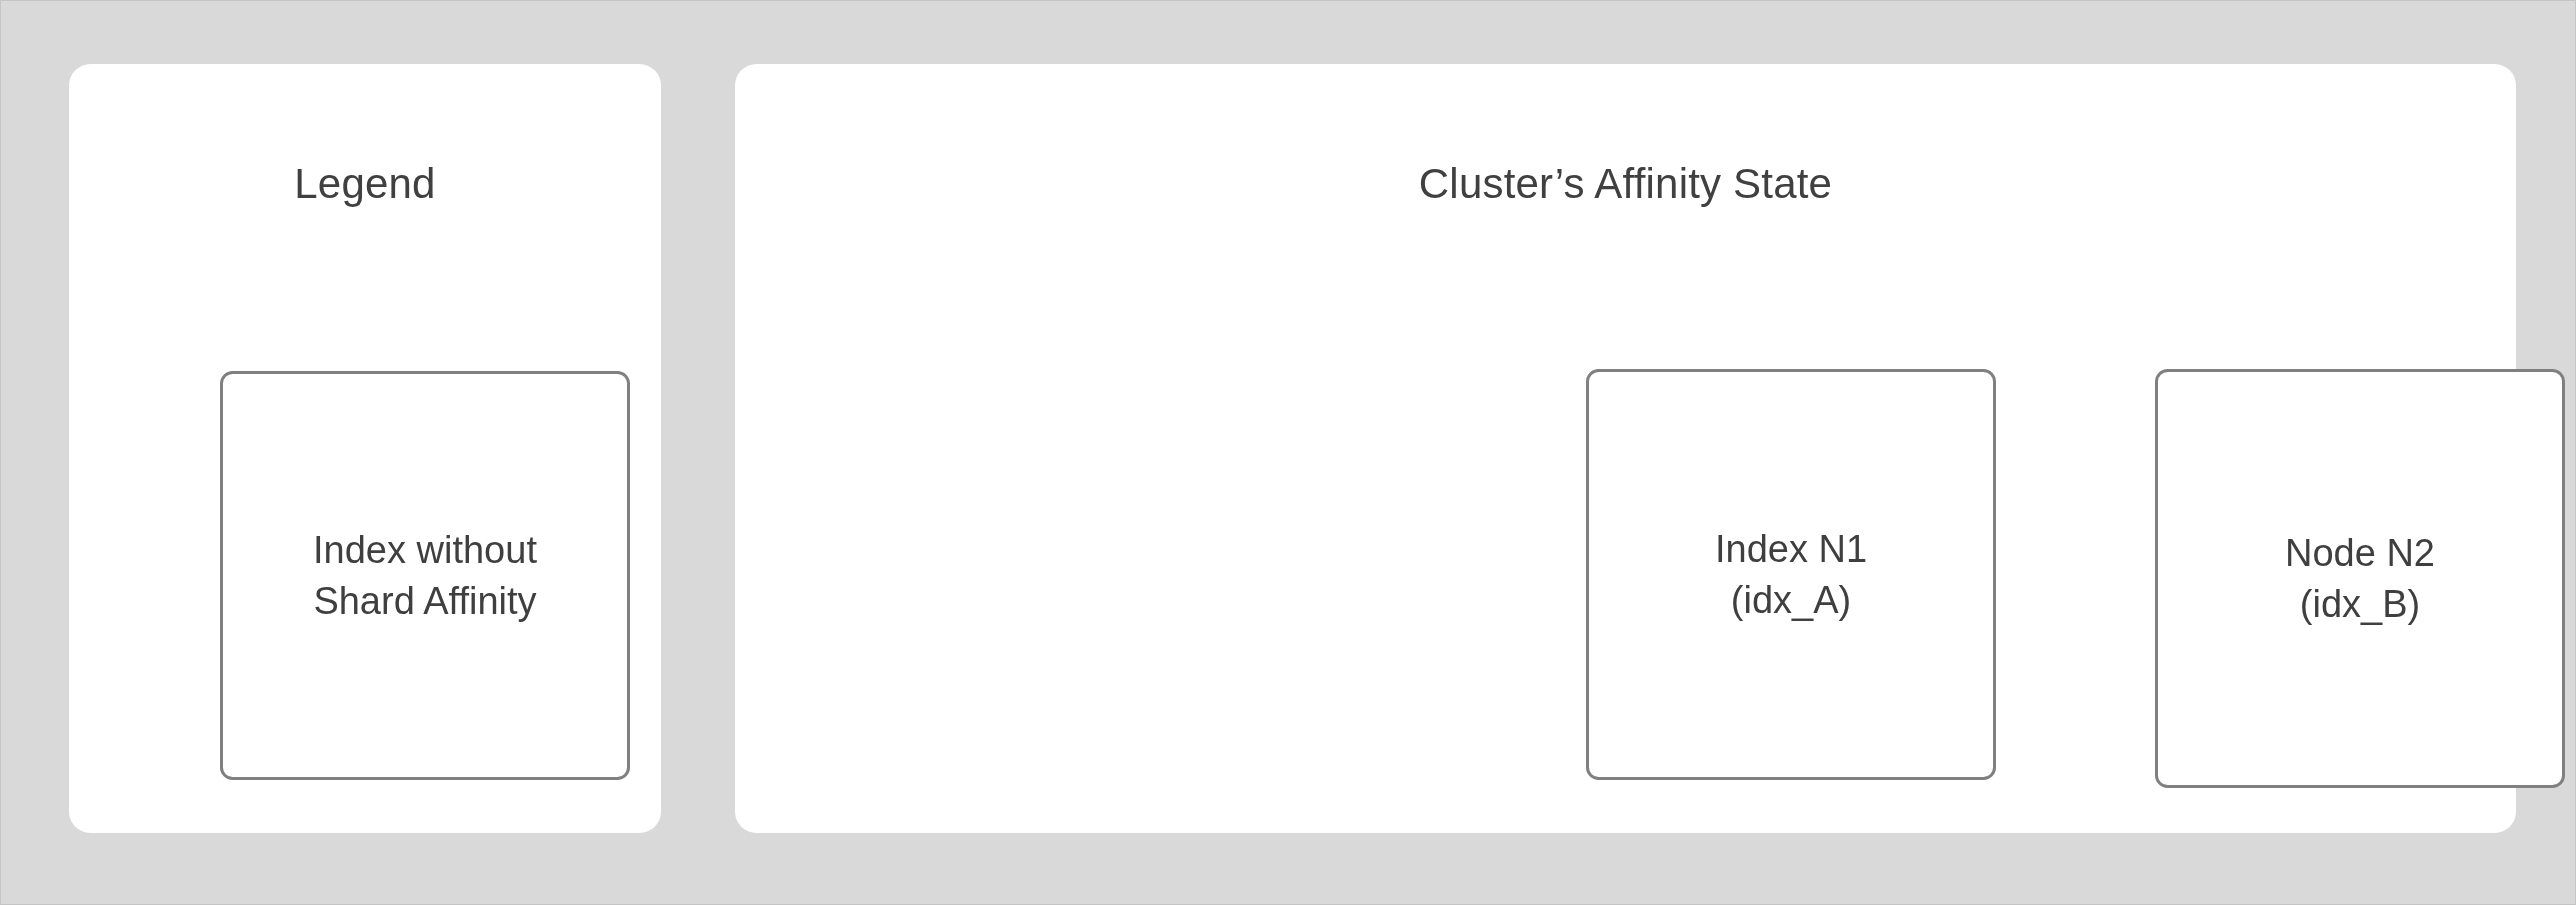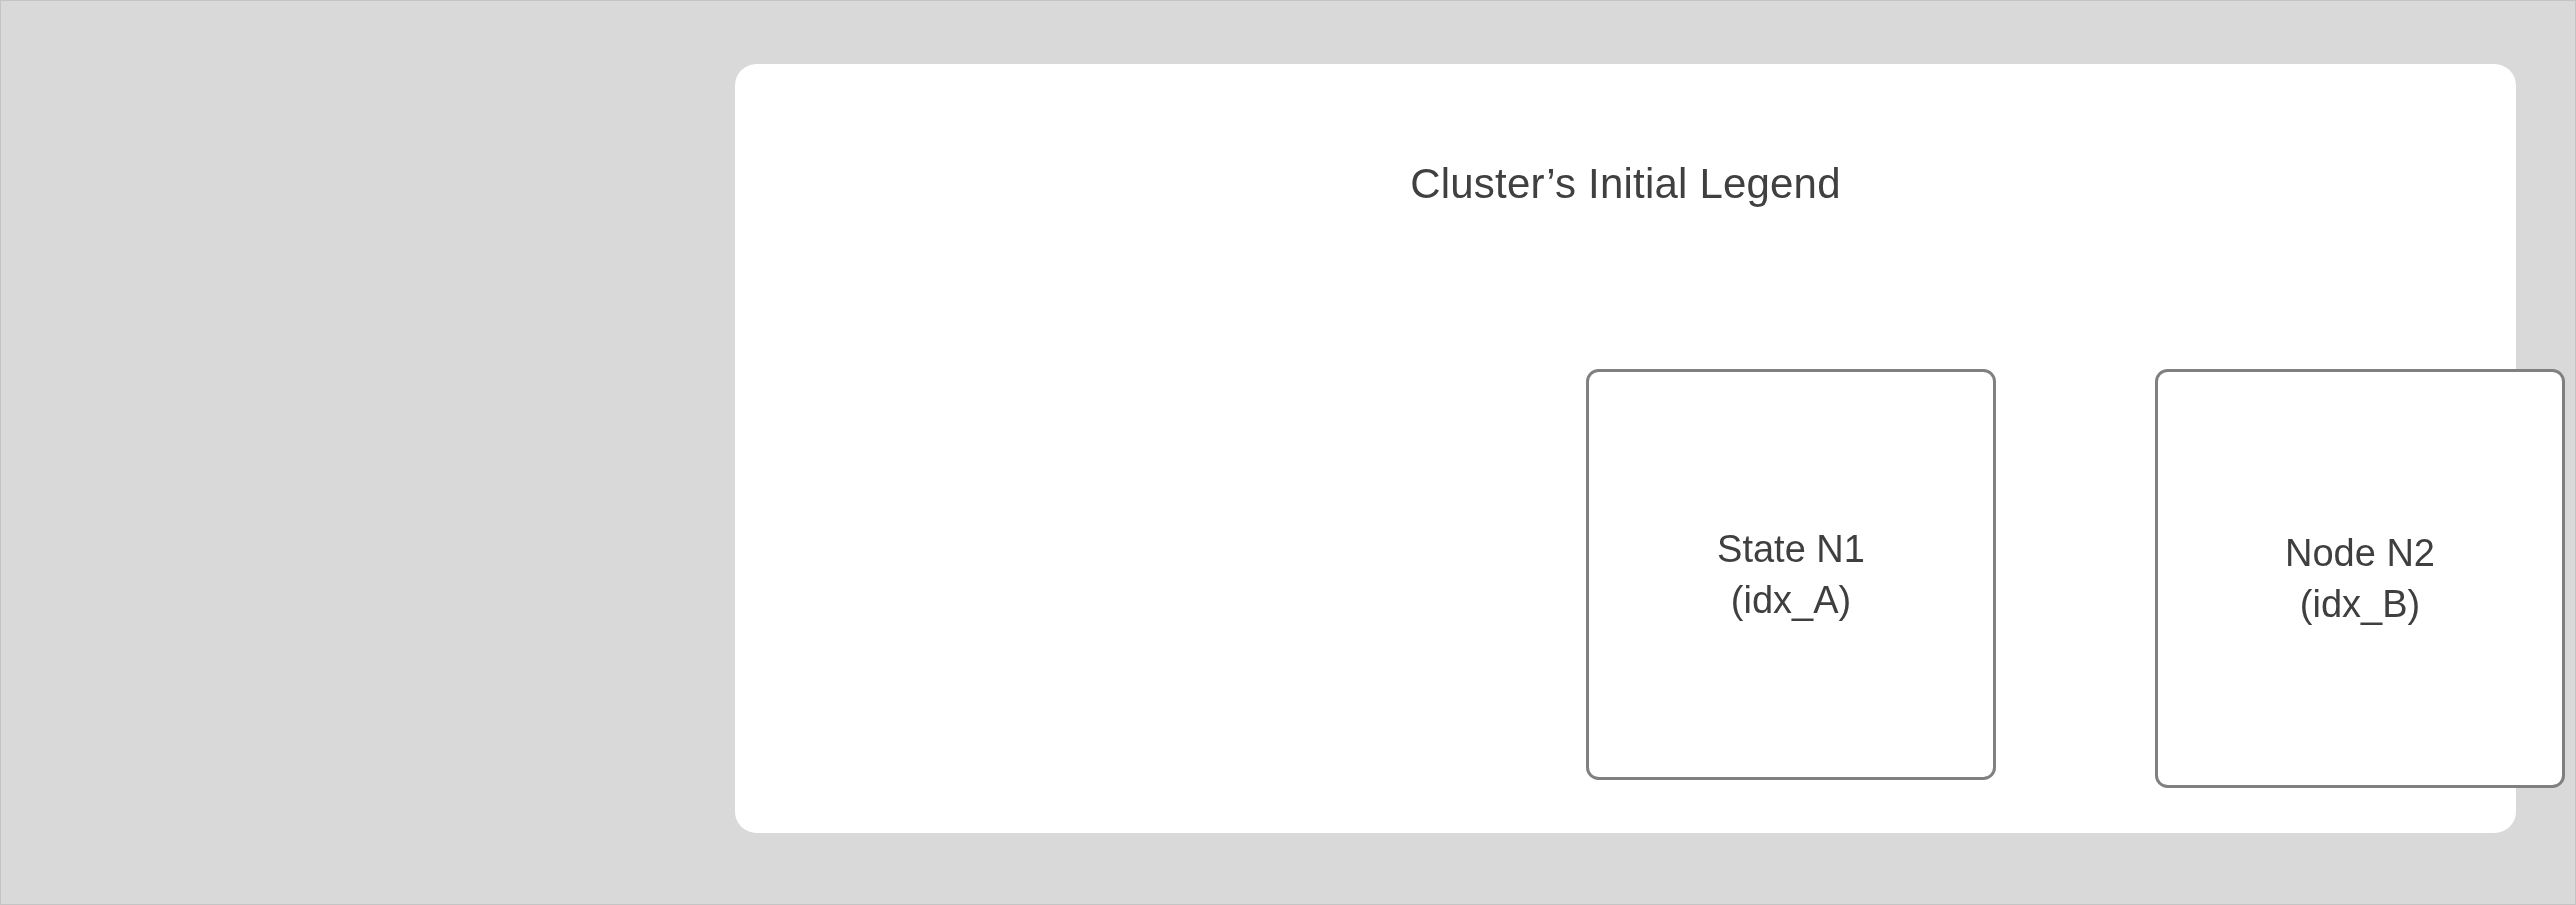--- a/index.html
+++ b/index.html
@@ -90,26 +90,34 @@
 
   
   #node-box-0 { left: 851px;  top: 305px; width: 410px; height: 411px; }
   #node-box-1 { left: 1420px; top: 305px; width: 410px; height: 419px; }
 </style>
 </head>
 <body>
 
 <div id="canvas">
 
+  <div class="panel" id="legend-panel">
+    <div class="panel-title">Legend</div>
+
+    <div class="box" id="legend-box">
+      <span class="box-label">Index without
+Shard Affinity</span>
+    </div>
+  </div>
 
   <div class="panel" id="cluster-panel">
-    <div class="panel-title">Cluster’s Initial Legend</div>
+    <div class="panel-title">Cluster’s Affinity State</div>
 
     <div class="box" id="node-box-0">
-      <span class="box-label">State N1
+      <span class="box-label">Index N1
 (idx_A)</span>
     </div>
 
     <div class="box" id="node-box-1">
       <span class="box-label">Node N2
 (idx_B)</span>
     </div>
 
   </div>
 

